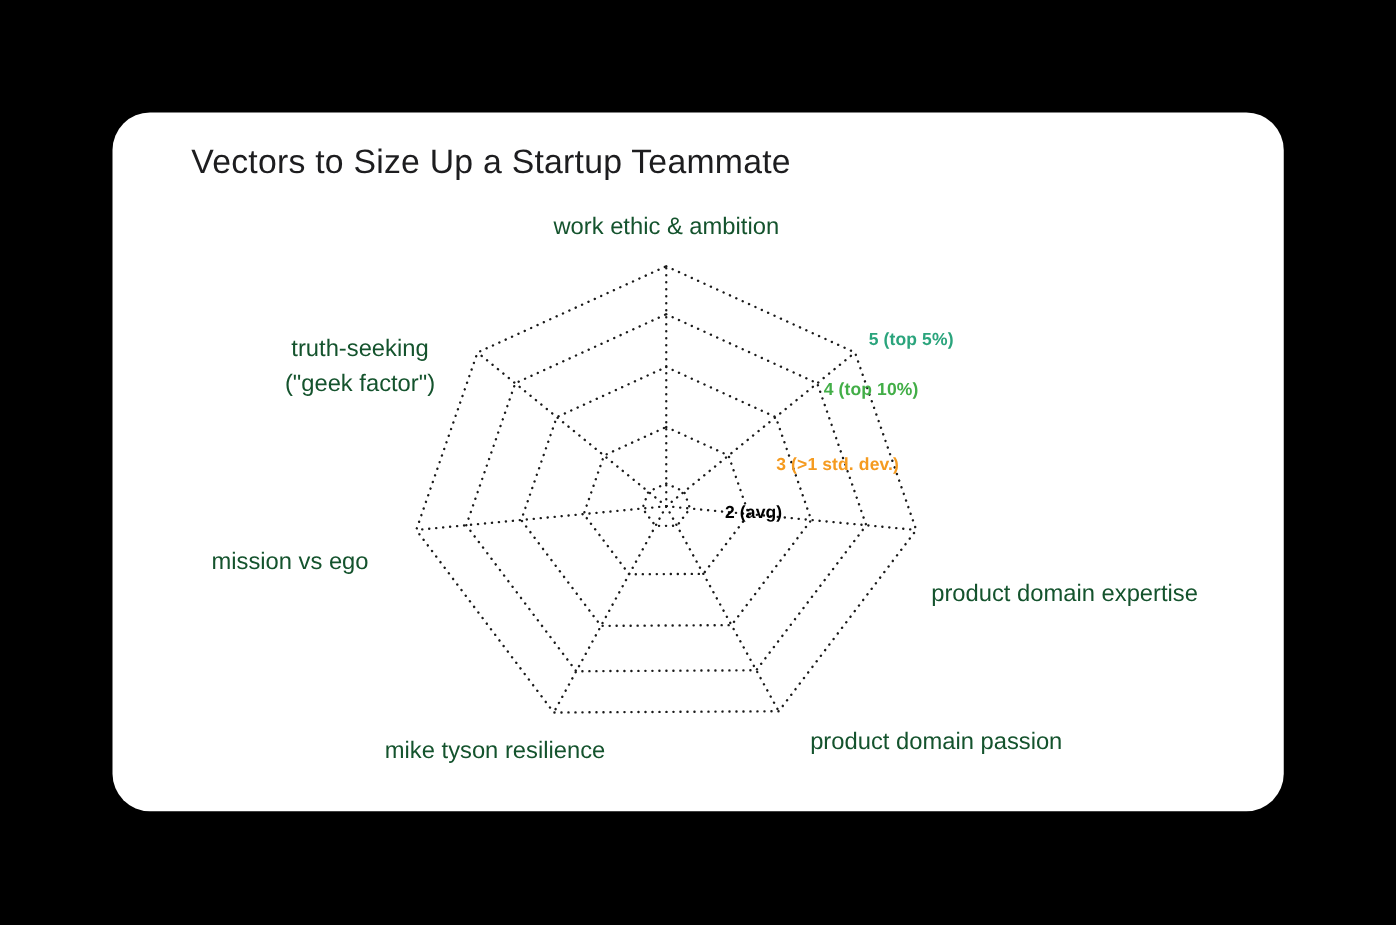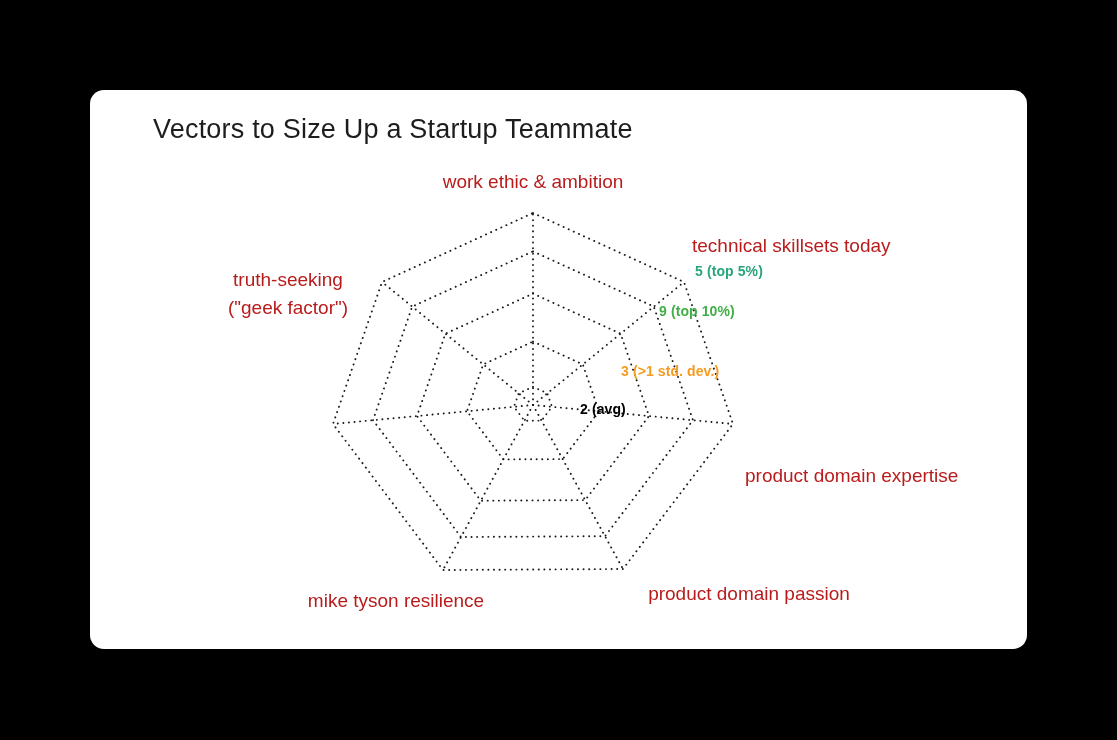--- a/index.html
+++ b/index.html
@@ -8,34 +8,34 @@
     background:#000000;
     font-family:"Liberation Sans", sans-serif;
     position:relative;
     overflow:hidden;
   }
   .page{position:absolute;inset:0;}
   .card{
     position:absolute;left:90px;top:90px;
     width:937px;height:559px;
     background:#ffffff;
-    border-radius:14px;
+    border-radius:30px;
     box-shadow:0 12px 34px rgba(0,0,0,0.35);
   }
   .title{
     position:absolute;left:63px;top:22px;margin:0;
     font-size:27px;line-height:1.3;font-weight:500;
     color:#1d1d1f;letter-spacing:0.2px;
     white-space:nowrap;
   }
   #radar-svg{position:absolute;left:0;top:0;pointer-events:none;}
   .axis-label{
     position:absolute;
     font-size:19px;line-height:28px;font-weight:500;
-    color:#b91c1c;white-space:nowrap;text-align:center;
+    color:#14532d;white-space:nowrap;text-align:center;
   }
   .axis-label.center{transform:translate(-50%,-50%);}
   .axis-label.left{transform:translate(0,-50%);text-align:left;}
   .ring-label{
     position:absolute;transform:translate(0,-50%);
     font-size:14px;line-height:16px;font-weight:700;
     white-space:nowrap;letter-spacing:0.1px;
   }
 </style>
 </head>
@@ -55,34 +55,34 @@
         <line x1="443" y1="315" x2="643" y2="334" fill="none" stroke="#1a1a1a" stroke-width="1.9" stroke-dasharray="0.1 5.5" stroke-linecap="round"></line>
         <line x1="443" y1="315" x2="533" y2="479" fill="none" stroke="#1a1a1a" stroke-width="1.9" stroke-dasharray="0.1 5.5" stroke-linecap="round"></line>
         <line x1="443" y1="315" x2="353" y2="480" fill="none" stroke="#1a1a1a" stroke-width="1.9" stroke-dasharray="0.1 5.5" stroke-linecap="round"></line>
         <line x1="443" y1="315" x2="243" y2="334" fill="none" stroke="#1a1a1a" stroke-width="1.9" stroke-dasharray="0.1 5.5" stroke-linecap="round"></line>
         <line x1="443" y1="315" x2="292" y2="192" fill="none" stroke="#1a1a1a" stroke-width="1.9" stroke-dasharray="0.1 5.5" stroke-linecap="round"></line>
       </svg>
 
   <div class="axis-label center" style="left: 443px; top: 92px;">
         <div>work ethic &amp; ambition</div>
       </div>
-      <div class="axis-label left" style="left: 602px; top: 156px;">
-        <div>technical skillsets today</div>
-      </div>
       <div class="axis-label left" style="left: 655px; top: 345px; margin-top: 41px;">
         <div>product domain expertise</div>
       </div>
       <div class="axis-label center" style="left: 659px; top: 504px;">
         <div>product domain passion</div>
       </div>
       <div class="axis-label center" style="left: 306px; top: 511px;">
         <div>mike tyson resilience</div>
       </div>
+      <div class="axis-label center" style="left: 142px; top: 360px;">
+        <div>mission vs ego</div>
+      </div>
       <div class="axis-label center" style="left: 198px; top: 204px;">
         <div>truth-seeking</div>
         <div>("geek factor")</div>
       </div>
       <div class="ring-label" style="left: 605px; top: 181px; color: rgb(42, 164, 124);">5 (top 5%)</div>
-      <div class="ring-label" style="left: 569px; top: 221px; color: rgb(66, 174, 71);">9 (top 10%)</div>
+      <div class="ring-label" style="left: 569px; top: 221px; color: rgb(66, 174, 71);">4 (top 10%)</div>
       <div class="ring-label" style="left: 531px; top: 252px; color: rgb(245, 155, 32); margin-top: 29px;">3 (&gt;1 std. dev.)</div>
       <div class="ring-label" style="left: 490px; top: 283px; color: #000000; margin-top: 36px;">2 (avg)</div>
     </div>
 </div>
 
 </body></html>

